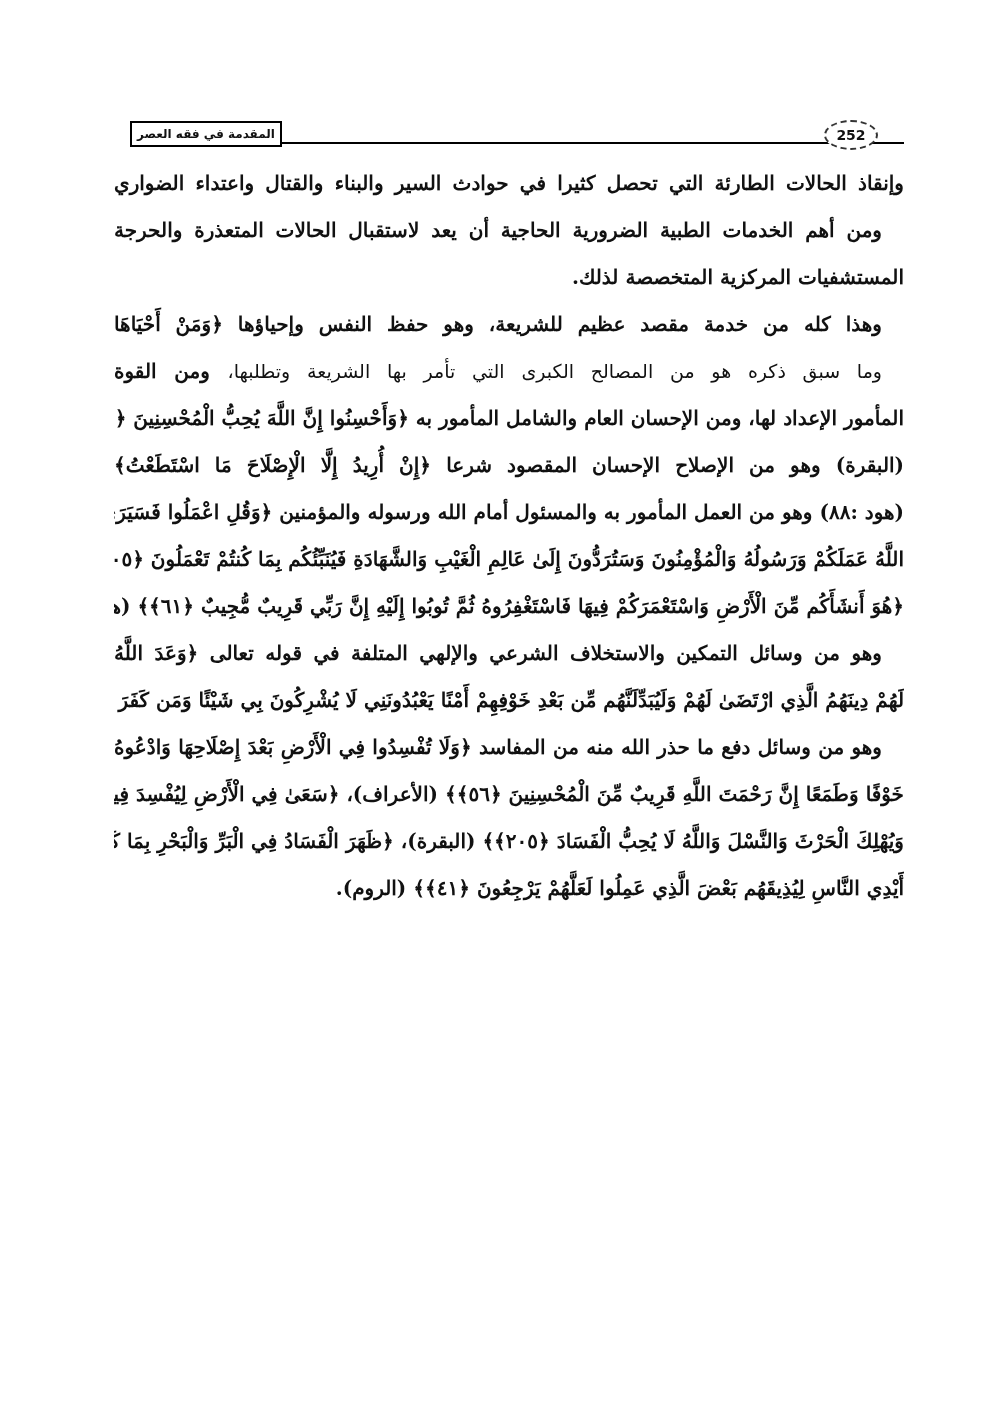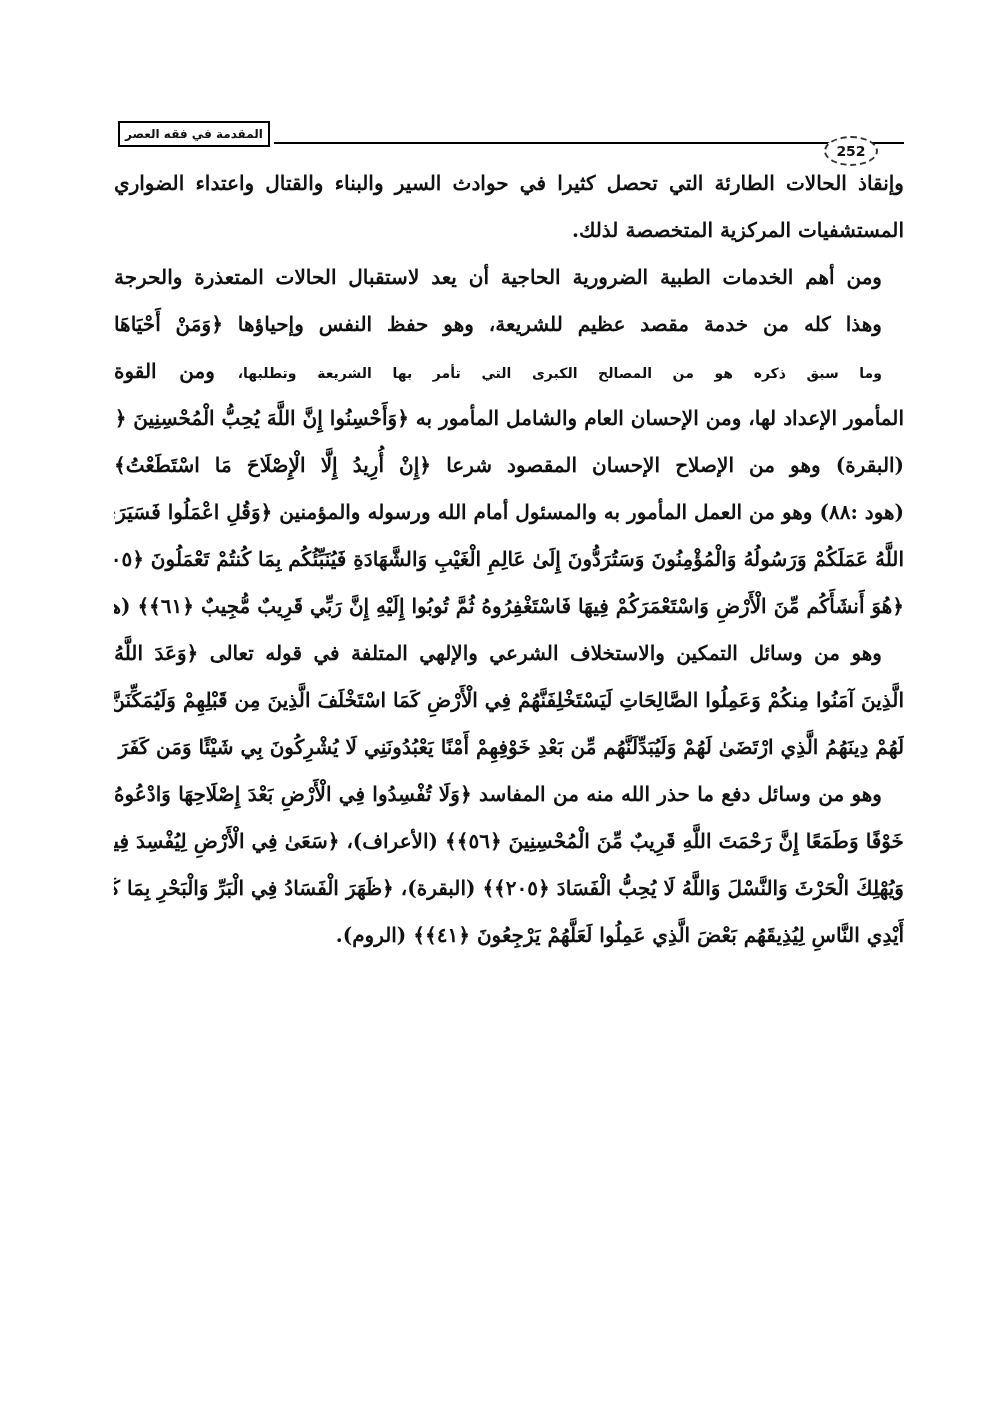--- a/index.html
+++ b/index.html
@@ -1,55 +1,54 @@
 <!DOCTYPE html>
 <html><head>
 <meta charset="utf-8">
 <style>
   html, body { margin: 0; padding: 0; background: #ffffff; }
   body { width: 1004px; height: 1417px; position: relative; overflow: hidden;
          font-family: "DejaVu Serif", "Liberation Serif", serif; color: #111; }
   .header { position: absolute; top: 118px; left: 114px; width: 790px; height: 30px; }
   .header-rule { position: absolute; left: 160px; right: 0; top: 24px; height: 2px; background: #000; }
-  .book-title { position: absolute; left: 4px; top: 3px; height: 22px; padding: 0 5px;
+  .book-title { position: absolute; left: 16px; top: 3px; height: 22px; padding: 0 5px;
                 border: 2px solid #000; border-bottom-width: 2px; background: #fff;
                 font-family: "DejaVu Sans", sans-serif; font-weight: bold; font-size: 12px;
                 line-height: 22px; direction: rtl; white-space: nowrap; }
   .page-num { position: absolute; right: 26px; top: 2px; width: 50px; height: 26px;
               border: 2px dashed #333; border-radius: 50% / 50%; background: #fff;
               font-family: "DejaVu Sans", sans-serif; font-weight: bold; font-size: 14px;
-              line-height: 26px; text-align: center; margin-top: 16px; }
+              line-height: 26px; text-align: center; }
   .content { position: absolute; top: 160px; left: 114px; width: 790px; direction: rtl;
              text-align: justify; text-align-last: justify; }
   .line { height: 47px; line-height: 47px; font-size: 20px; font-weight: bold;
           white-space: nowrap; overflow: hidden; text-align: justify; text-align-last: justify; }
   .line.last { text-align-last: right; }
   .line.indent { padding-right: 22px; }
-  .heavy { font-family: "DejaVu Sans", sans-serif; font-weight: bold; font-size: 14px; }
+  .heavy { font-family: "DejaVu Sans", sans-serif; font-weight: normal; font-size: 19px; }
 </style>
 </head>
 <body>
 
 <div class="header">
   <div class="header-rule"></div>
   <div class="book-title">المقدمة في فقه العصر</div>
   <div class="page-num">252</div>
 </div>
 
 <div class="content" id="body">
     <div class="line">وإنقاذ الحالات الطارئة التي تحصل كثيرا في حوادث السير والبناء والقتال واعتداء الضواري</div>
+    <div class="line indent">ومن أهم الخدمات الطبية الضرورية الحاجية أن يعد لاستقبال الحالات المتعذرة والحرجة</div>
     <div class="line last">المستشفيات المركزية المتخصصة لذلك.</div>
-    <div class="line indent">ومن أهم الخدمات الطبية الضرورية الحاجية أن يعد لاستقبال الحالات المتعذرة والحرجة</div>
     <div class="line indent">وهذا كله من خدمة مقصد عظيم للشريعة، وهو حفظ النفس وإحياؤها ﴿وَمَنْ أَحْيَاهَا</div>
     <div class="line indent"><span class="heavy">وما سبق ذكره هو من المصالح الكبرى التي تأمر بها الشريعة وتطلبها،</span><span> ومن القوة</span></div>
     <div class="line">المأمور الإعداد لها، ومن الإحسان العام والشامل المأمور به ﴿وَأَحْسِنُوا إِنَّ اللَّهَ يُحِبُّ الْمُحْسِنِينَ ﴿١٩٥﴾﴾</div>
     <div class="line">(البقرة) وهو من الإصلاح الإحسان المقصود شرعا ﴿إِنْ أُرِيدُ إِلَّا الْإِصْلَاحَ مَا اسْتَطَعْتُ﴾</div>
     <div class="line">(هود :٨٨) وهو من العمل المأمور به والمسئول أمام الله ورسوله والمؤمنين ﴿وَقُلِ اعْمَلُوا فَسَيَرَى</div>
     <div class="line">اللَّهُ عَمَلَكُمْ وَرَسُولُهُ وَالْمُؤْمِنُونَ وَسَتُرَدُّونَ إِلَىٰ عَالِمِ الْغَيْبِ وَالشَّهَادَةِ فَيُنَبِّئُكُم بِمَا كُنتُمْ تَعْمَلُونَ ﴿١٠٥﴾﴾ (التوبة)،</div>
     <div class="line last">﴿هُوَ أَنشَأَكُم مِّنَ الْأَرْضِ وَاسْتَعْمَرَكُمْ فِيهَا فَاسْتَغْفِرُوهُ ثُمَّ تُوبُوا إِلَيْهِ إِنَّ رَبِّي قَرِيبٌ مُّجِيبٌ ﴿٦١﴾﴾ (هود).</div>
     <div class="line indent">وهو من وسائل التمكين والاستخلاف الشرعي والإلهي المتلفة في قوله تعالى ﴿وَعَدَ اللَّهُ</div>
-    <div class="line">الَّذِينَ آمَنُوا مِنكُمْ وَعَمِلُوا الصَّالِحَاتِ لَيَسْتَخْلِفَنَّهُمْ فِي الْأَرْضِ كَمَا اسْتَخْلَفَ الَّذِينَ مِن قَبْلِهِمْ وَلَيُمَكِّنَنَّ</div>
     <div class="line">لَهُمْ دِينَهُمُ الَّذِي ارْتَضَىٰ لَهُمْ وَلَيُبَدِّلَنَّهُم مِّن بَعْدِ خَوْفِهِمْ أَمْنًا يَعْبُدُونَنِي لَا يُشْرِكُونَ بِي شَيْئًا وَمَن كَفَرَ بَعْدَ</div>
     <div class="line indent">وهو من وسائل دفع ما حذر الله منه من المفاسد ﴿وَلَا تُفْسِدُوا فِي الْأَرْضِ بَعْدَ إِصْلَاحِهَا وَادْعُوهُ</div>
     <div class="line">خَوْفًا وَطَمَعًا إِنَّ رَحْمَتَ اللَّهِ قَرِيبٌ مِّنَ الْمُحْسِنِينَ ﴿٥٦﴾﴾ (الأعراف)، ﴿سَعَىٰ فِي الْأَرْضِ لِيُفْسِدَ فِيهَا</div>
     <div class="line">وَيُهْلِكَ الْحَرْثَ وَالنَّسْلَ وَاللَّهُ لَا يُحِبُّ الْفَسَادَ ﴿٢٠٥﴾﴾ (البقرة)، ﴿ظَهَرَ الْفَسَادُ فِي الْبَرِّ وَالْبَحْرِ بِمَا كَسَبَتْ</div>
     <div class="line last">أَيْدِي النَّاسِ لِيُذِيقَهُم بَعْضَ الَّذِي عَمِلُوا لَعَلَّهُمْ يَرْجِعُونَ ﴿٤١﴾﴾ (الروم).</div>
   </div>
 
 </body></html>

